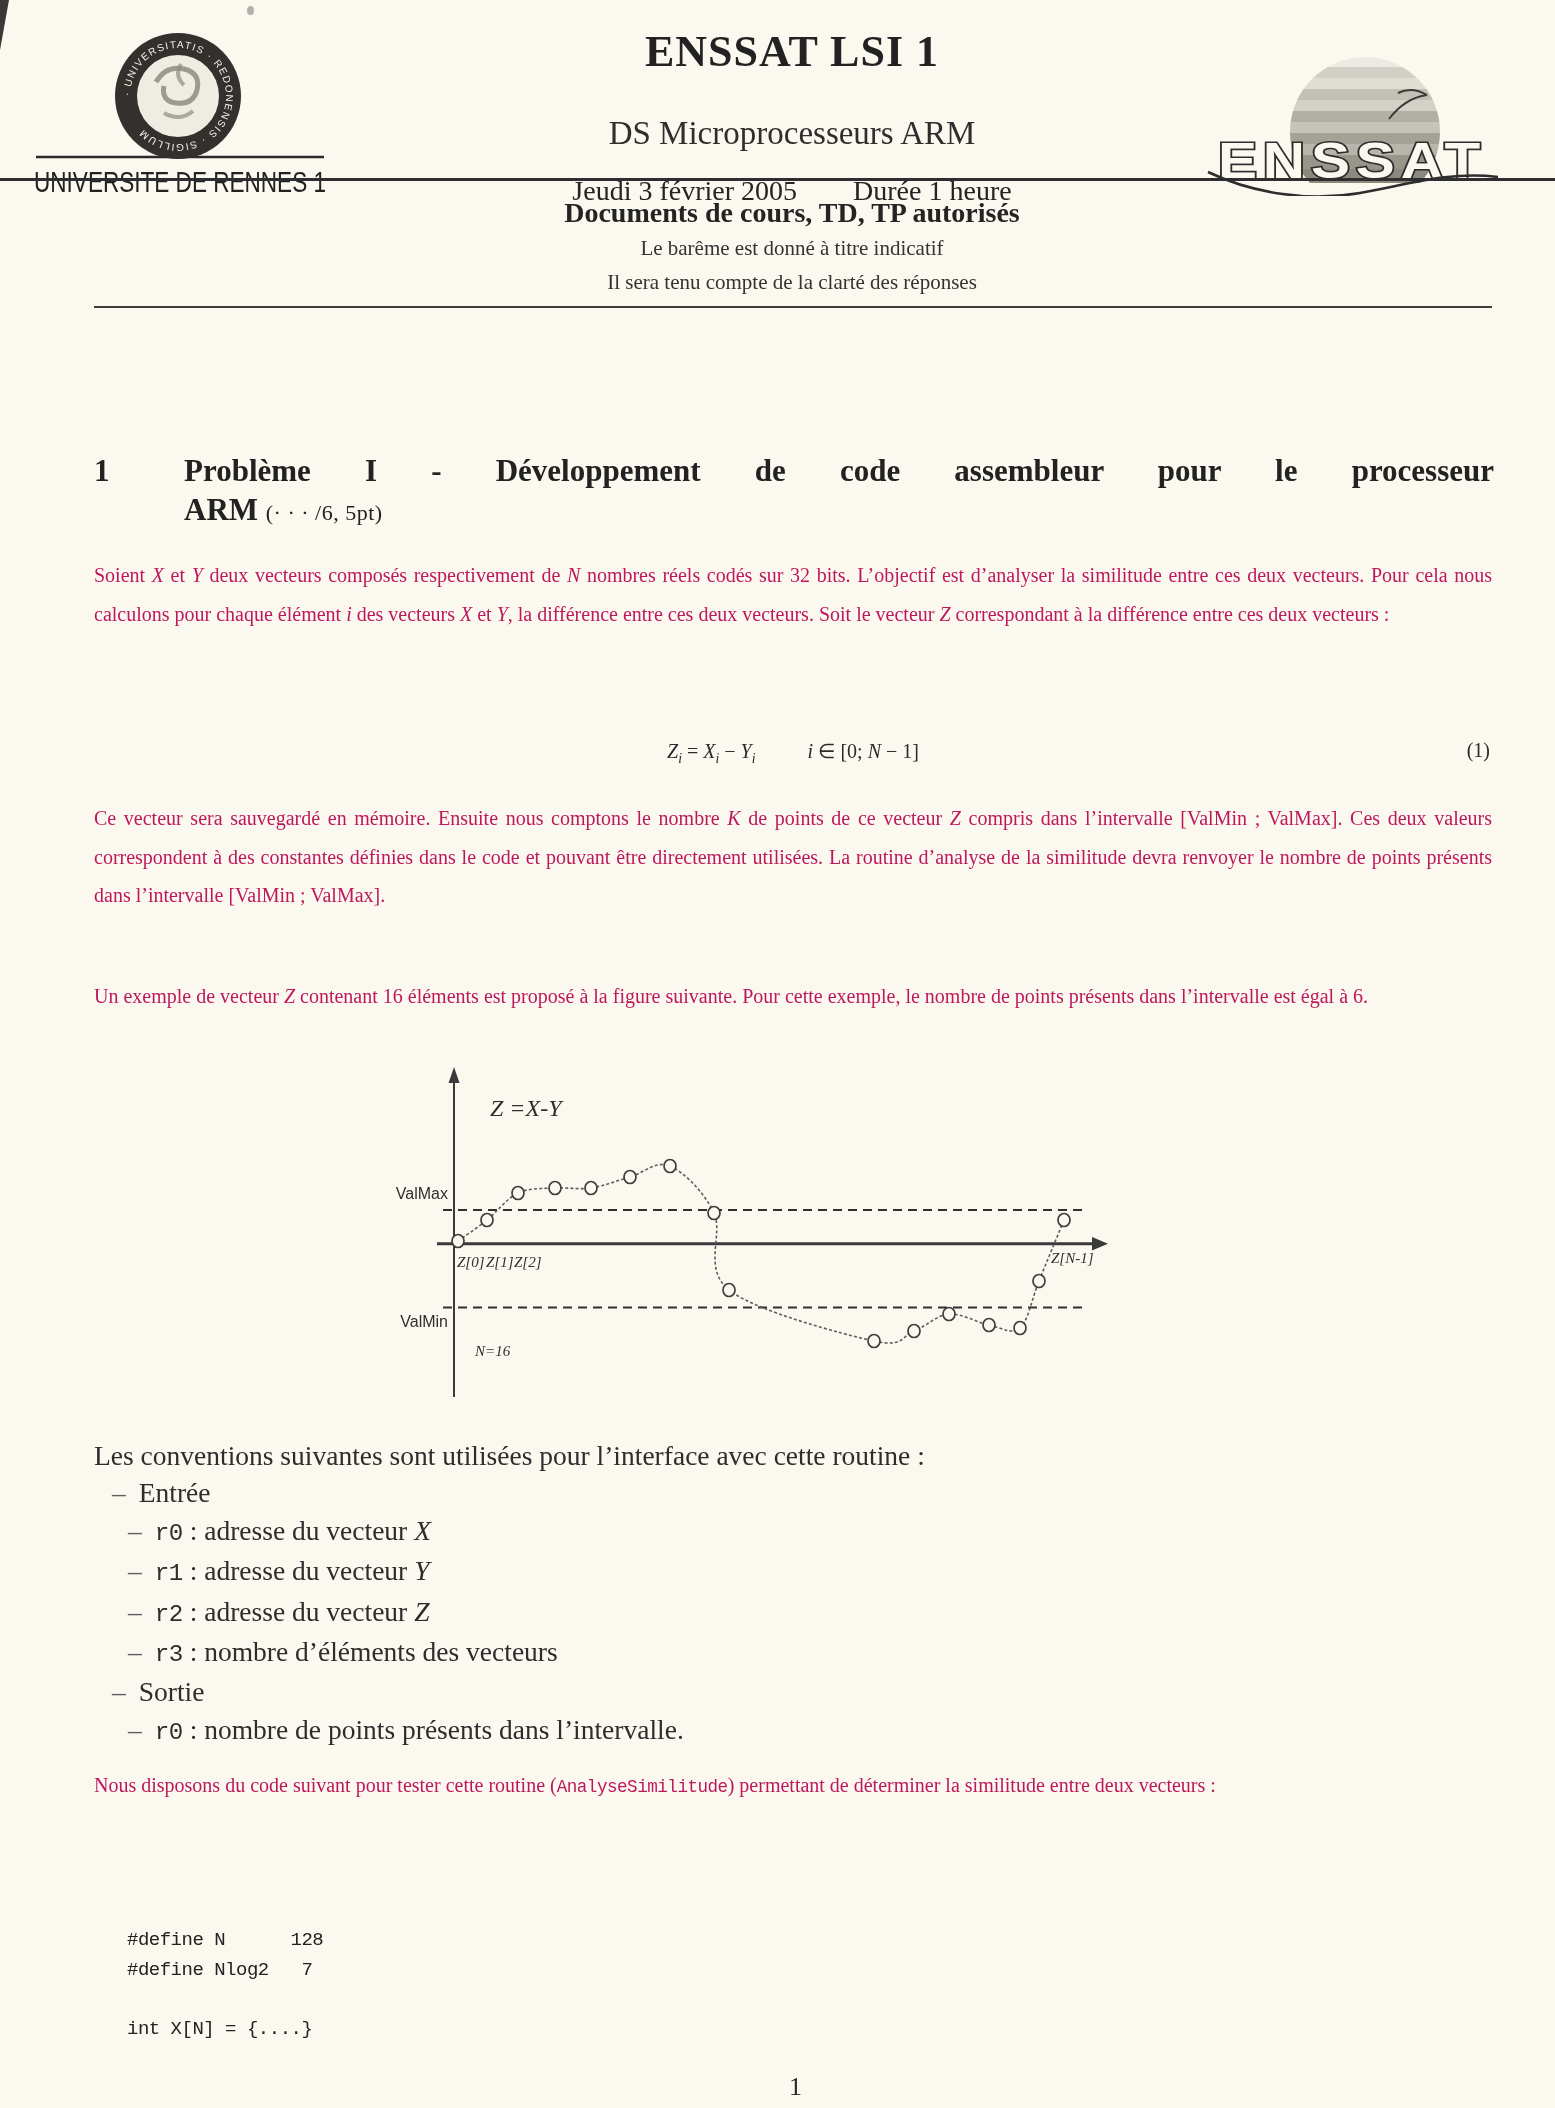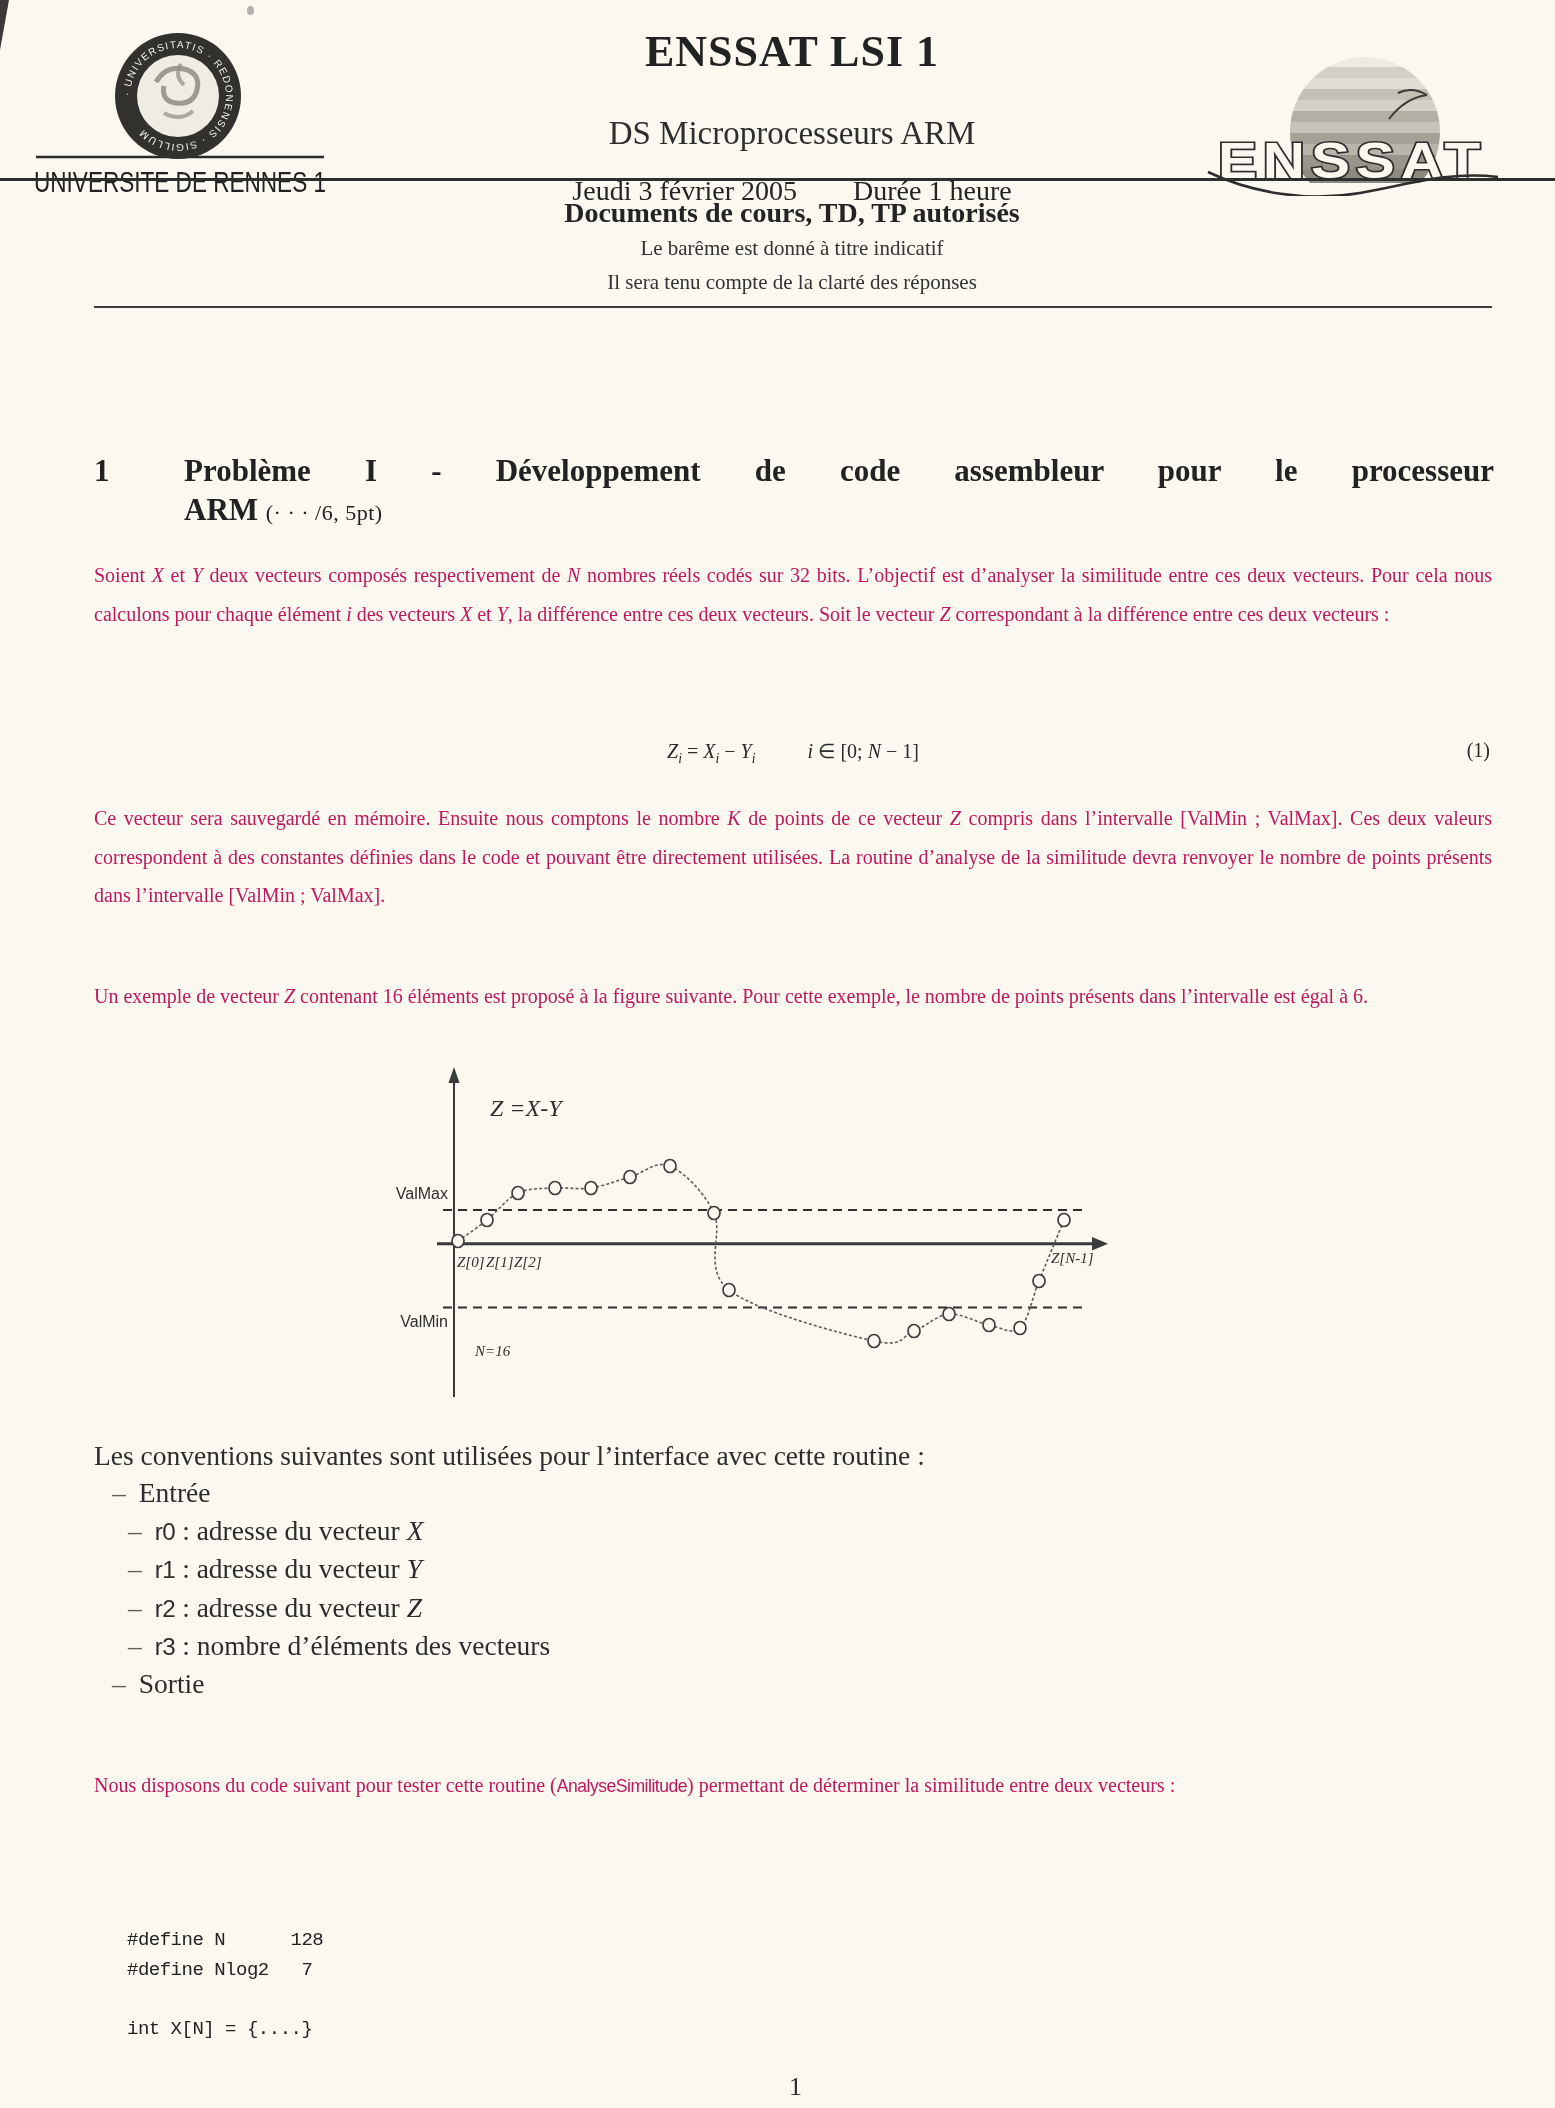--- a/index.html
+++ b/index.html
@@ -28,21 +28,21 @@
            font-size:31px;line-height:39px;color:#222;display:flex;}
   .h-num{width:90px;flex:none;}
   .h-body{flex:1;}
   .h-line1{text-align:justify;text-align-last:justify;}
   .h-pts{font-size:22px;font-weight:normal;letter-spacing:.5px;}
   
   .para{position:absolute;left:94px;width:1398px;font-size:20px;line-height:38.5px;
         text-align:justify;color:#be185d;}
   #p1{top:556px;} #p2{top:799px;} #p3{top:977px;} #p4{top:1766px;}
   .mi{font-style:italic;}
-  .tt{font-family:Liberation Sans, sans-serif;font-size:.88em;letter-spacing:-.5px;}
+  .tt{font-family:Liberation Mono, monospace;font-size:.88em;letter-spacing:-.5px;}
   sub{font-size:.68em;}
   
   .equation{position:absolute;top:739px;left:94px;width:1398px;height:46px;font-size:20px;}
   .eq-body{position:absolute;left:0;right:0;text-align:center;}
   .eq-gap{display:inline-block;width:52px;}
   .eq-num{position:absolute;right:2px;top:0;}
   
   .figure{position:absolute;left:298px;top:1060px;width:850px;height:345px;}
   .ax{stroke:#3a3a3a;} .axcol{fill:#3a3a3a;}
   .dash{stroke:#2f2f2f;stroke-width:2;stroke-dasharray:9 6;}
@@ -191,20 +191,21 @@
 
   <div class="conv">
     <div>Les conventions suivantes sont utilisées pour l’interface avec cette routine :</div>
     <div id="conv-list">
         <div class="li-l1"><span class="dash">–</span><span>Entrée</span></div>
         <div class="li-l2"><span class="dash">–</span><span class="tt">r0</span><span> : adresse du vecteur </span><span class="mi">X</span></div>
         <div class="li-l2"><span class="dash">–</span><span class="tt">r1</span><span> : adresse du vecteur </span><span class="mi">Y</span></div>
         <div class="li-l2"><span class="dash">–</span><span class="tt">r2</span><span> : adresse du vecteur </span><span class="mi">Z</span></div>
         <div class="li-l2"><span class="dash">–</span><span class="tt">r3</span><span> : nombre d’éléments des vecteurs</span></div>
         <div class="li-l1"><span class="dash">–</span><span>Sortie</span></div>
+        <div class="li-l2"><span class="dash">–</span><span class="tt">r0</span><span> : nombre de points présents dans l’intervalle.</span></div>
       </div>
   </div>
 
   <div class="para" id="p4"><span>Nous disposons du code suivant pour tester cette routine (</span><span class="tt">AnalyseSimilitude</span><span>) permettant de déterminer la similitude entre deux vecteurs :</span></div>
 
   <pre class="code">#define N      128
 #define Nlog2   7
 
 int X[N] = {....}</pre>
 

